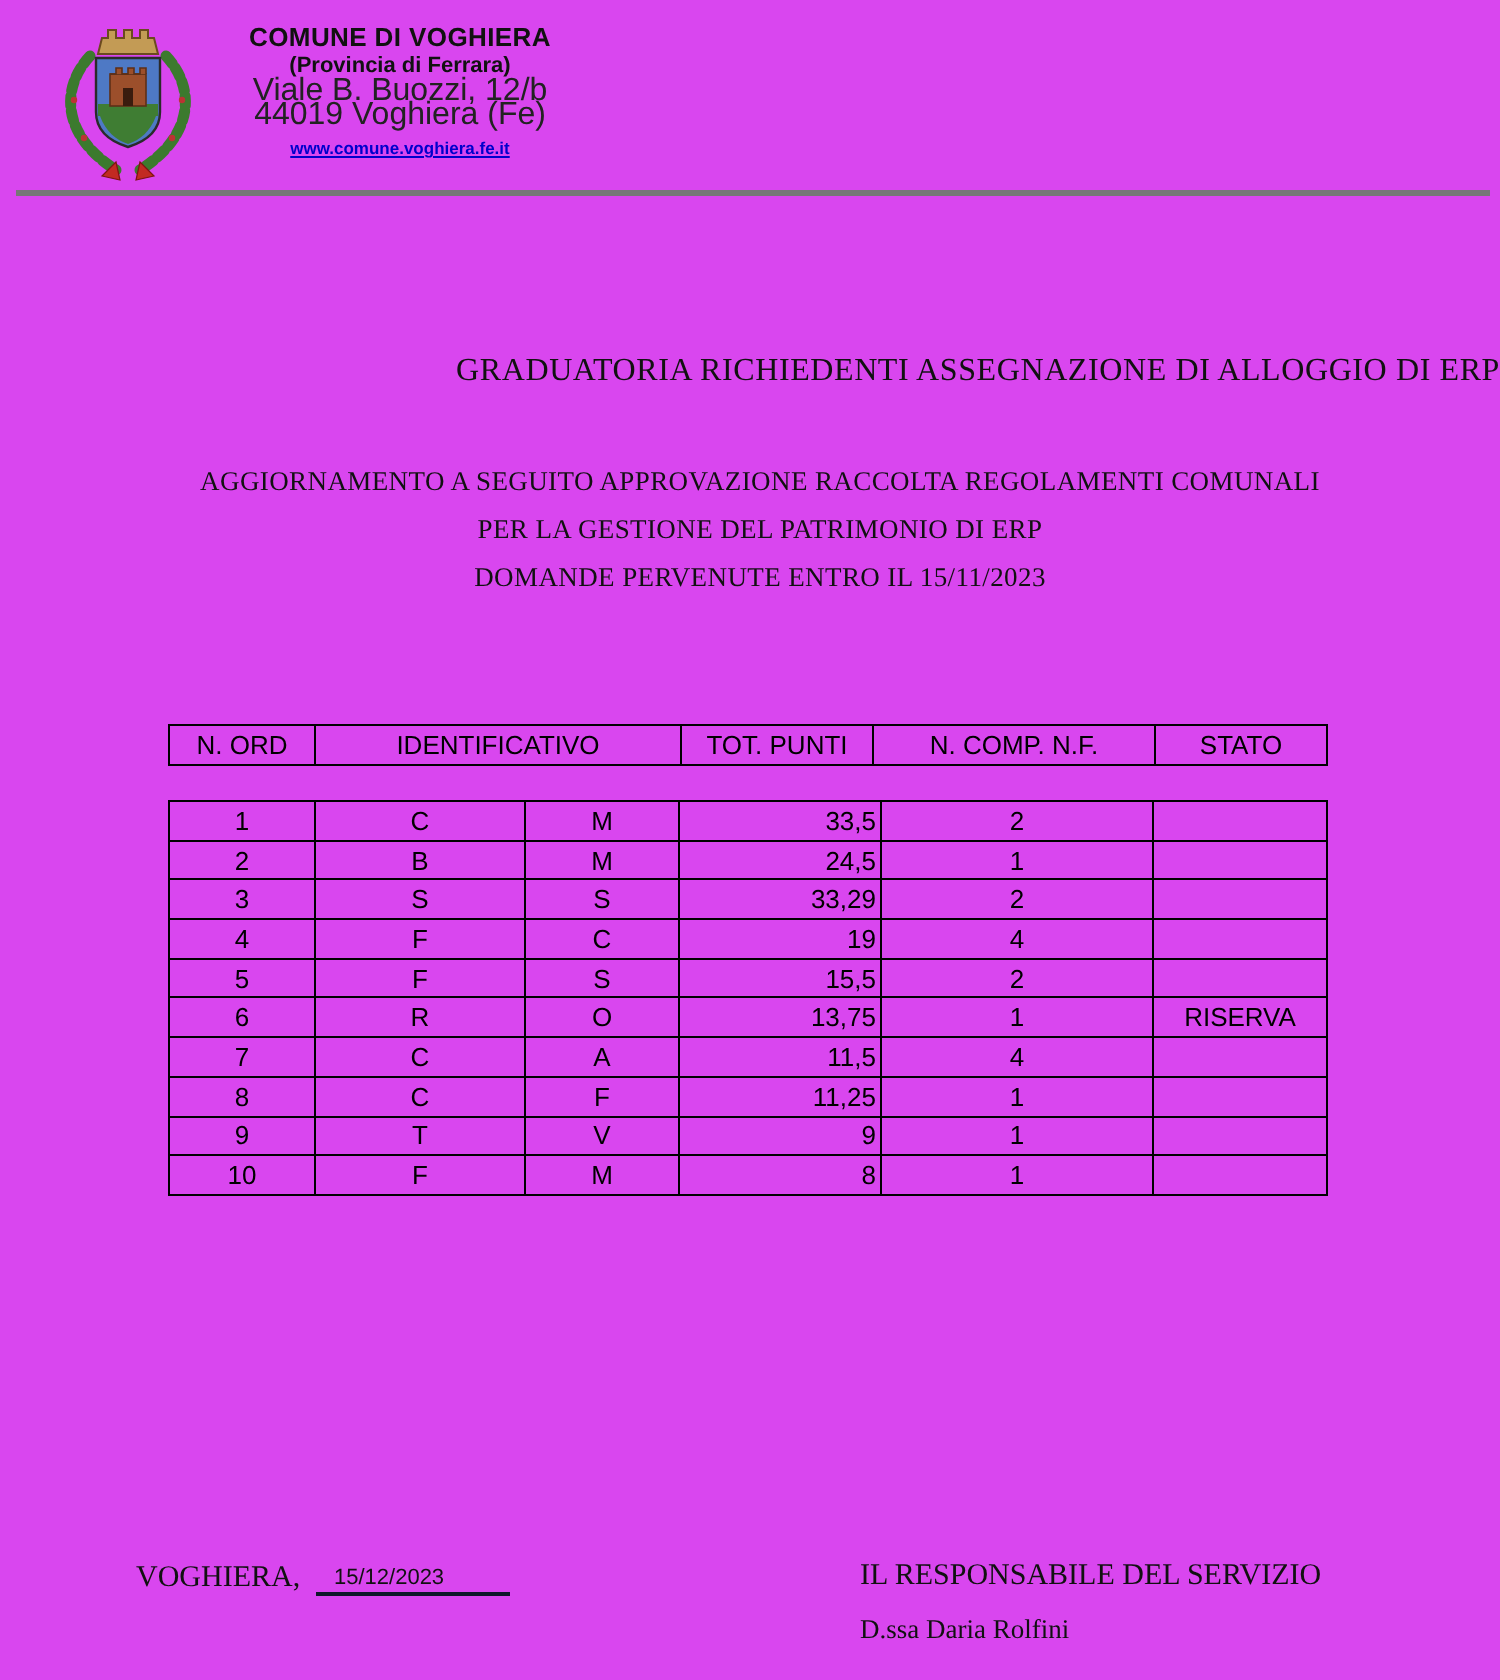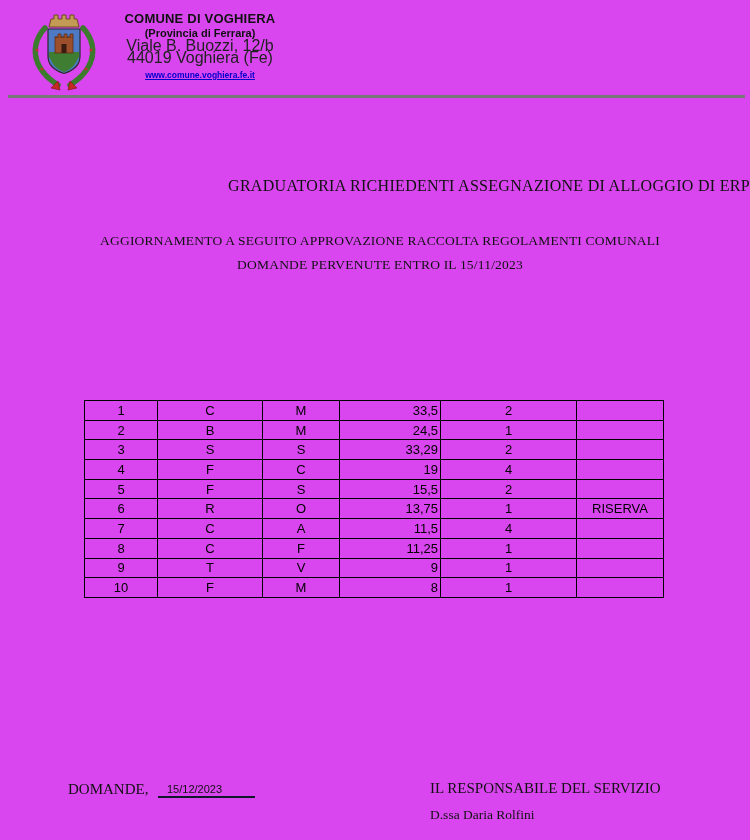--- a/index.html
+++ b/index.html
@@ -77,23 +77,42 @@
     <div class="muni-addr">Viale B. Buozzi, 12/b</div>
     <div class="muni-addr">44019 Voghiera (Fe)</div>
     <a class="muni-link">www.comune.voghiera.fe.it</a>
   </div>
 
   <div class="rule"></div>
 
   <div class="doc-title">GRADUATORIA RICHIEDENTI ASSEGNAZIONE DI ALLOGGIO DI ERP</div>
   <div class="doc-subtitle">
     <div>AGGIORNAMENTO A SEGUITO APPROVAZIONE RACCOLTA REGOLAMENTI COMUNALI</div>
+    <div>PER LA GESTIONE DEL PATRIMONIO DI ERP</div>
     <div>DOMANDE PERVENUTE ENTRO IL 15/11/2023</div>
   </div>
 
+  <table class="header-table">
+    <colgroup>
+      <col style="width:73px">
+        <col style="width:183px">
+        <col style="width:96px">
+      <col style="width:141px">
+        <col style="width:86px">
+    </colgroup>
+    <tbody>
+      <tr>
+        <td>N. ORD</td>
+        <td>IDENTIFICATIVO</td>
+        <td>TOT. PUNTI</td>
+        <td>N. COMP. N.F.</td>
+        <td>STATO</td>
+      </tr>
+    </tbody>
+  </table>
 
   <table class="body-table">
     <colgroup>
       <col style="width:73px">
         <col style="width:105px">
         <col style="width:77px">
       <col style="width:101px">
         <col style="width:136px">
         <col style="width:87px">
     </colgroup>
@@ -174,18 +193,18 @@
           <td class="col-ord">10</td>
           <td class="col-id1">F</td>
           <td class="col-id2">M</td>
           <td class="col-punti">8</td>
           <td class="col-comp">1</td>
           <td class="col-stato"></td>
         </tr>
       </tbody>
   </table>
 
-  <div class="foot-place">DOMANDE,</div>
+  <div class="foot-place">VOGHIERA,</div>
   <div class="foot-date">15/12/2023</div>
   <div class="foot-role">IL RESPONSABILE DEL SERVIZIO</div>
   <div class="foot-signer">D.ssa Daria Rolfini</div>
 
 </div>
 
 </body></html>

